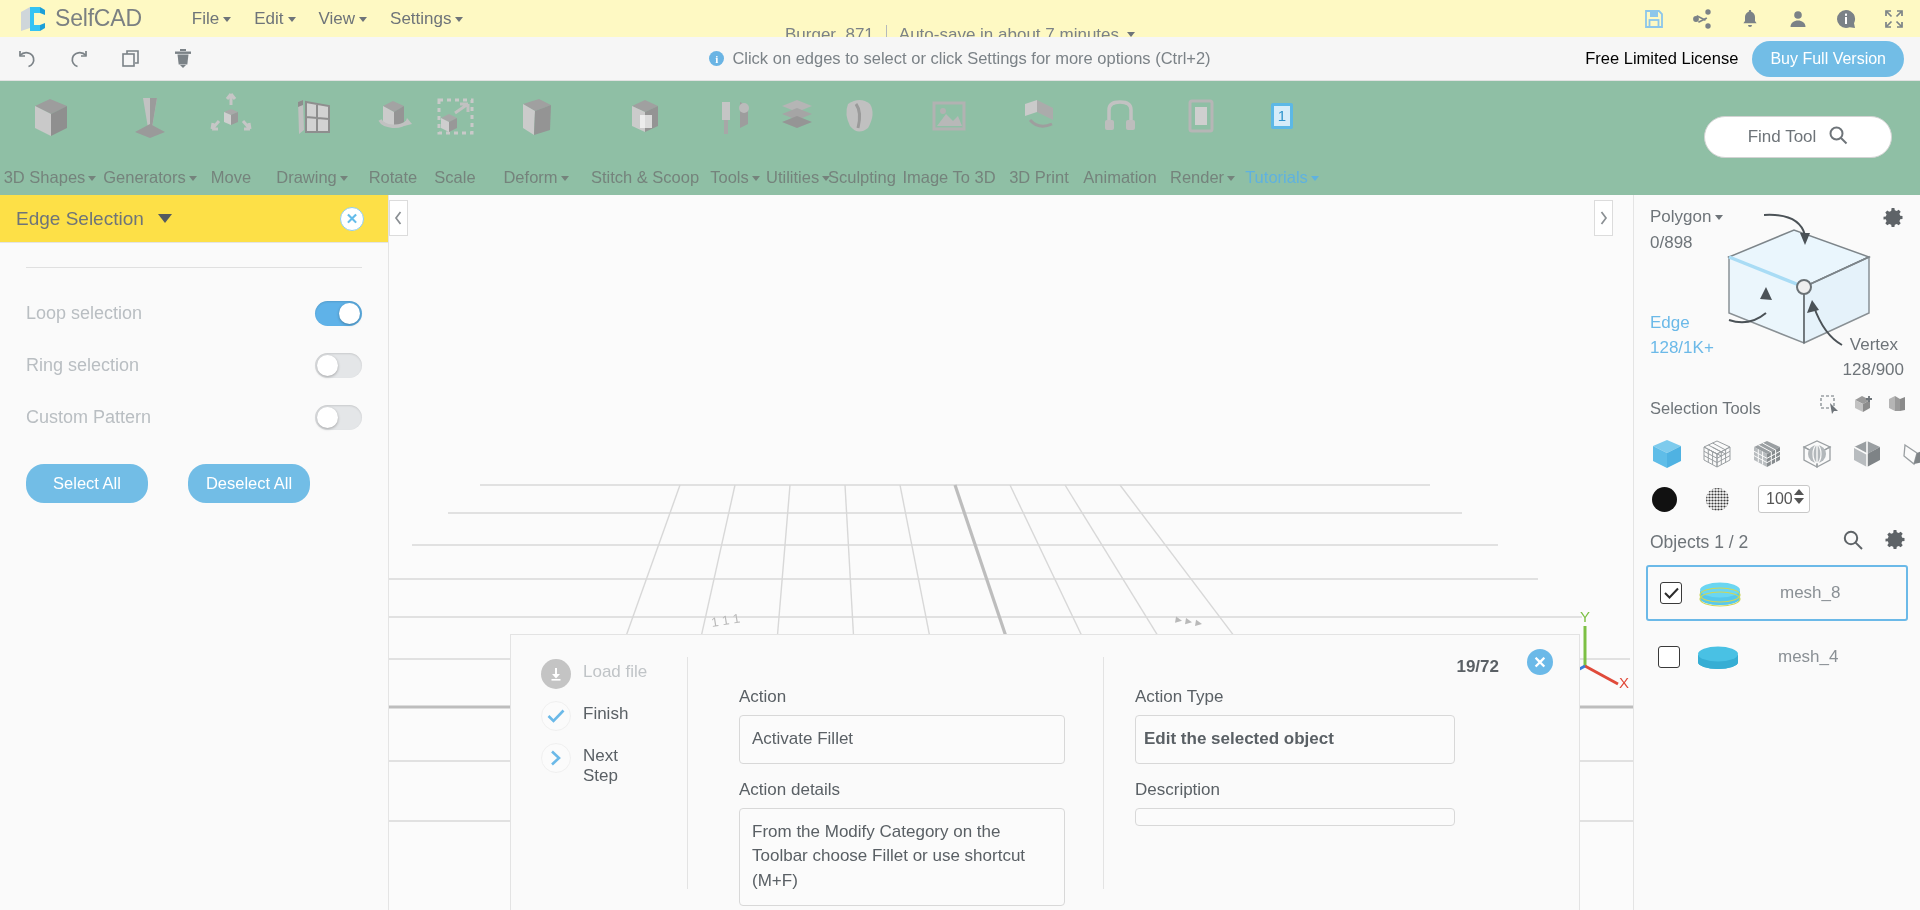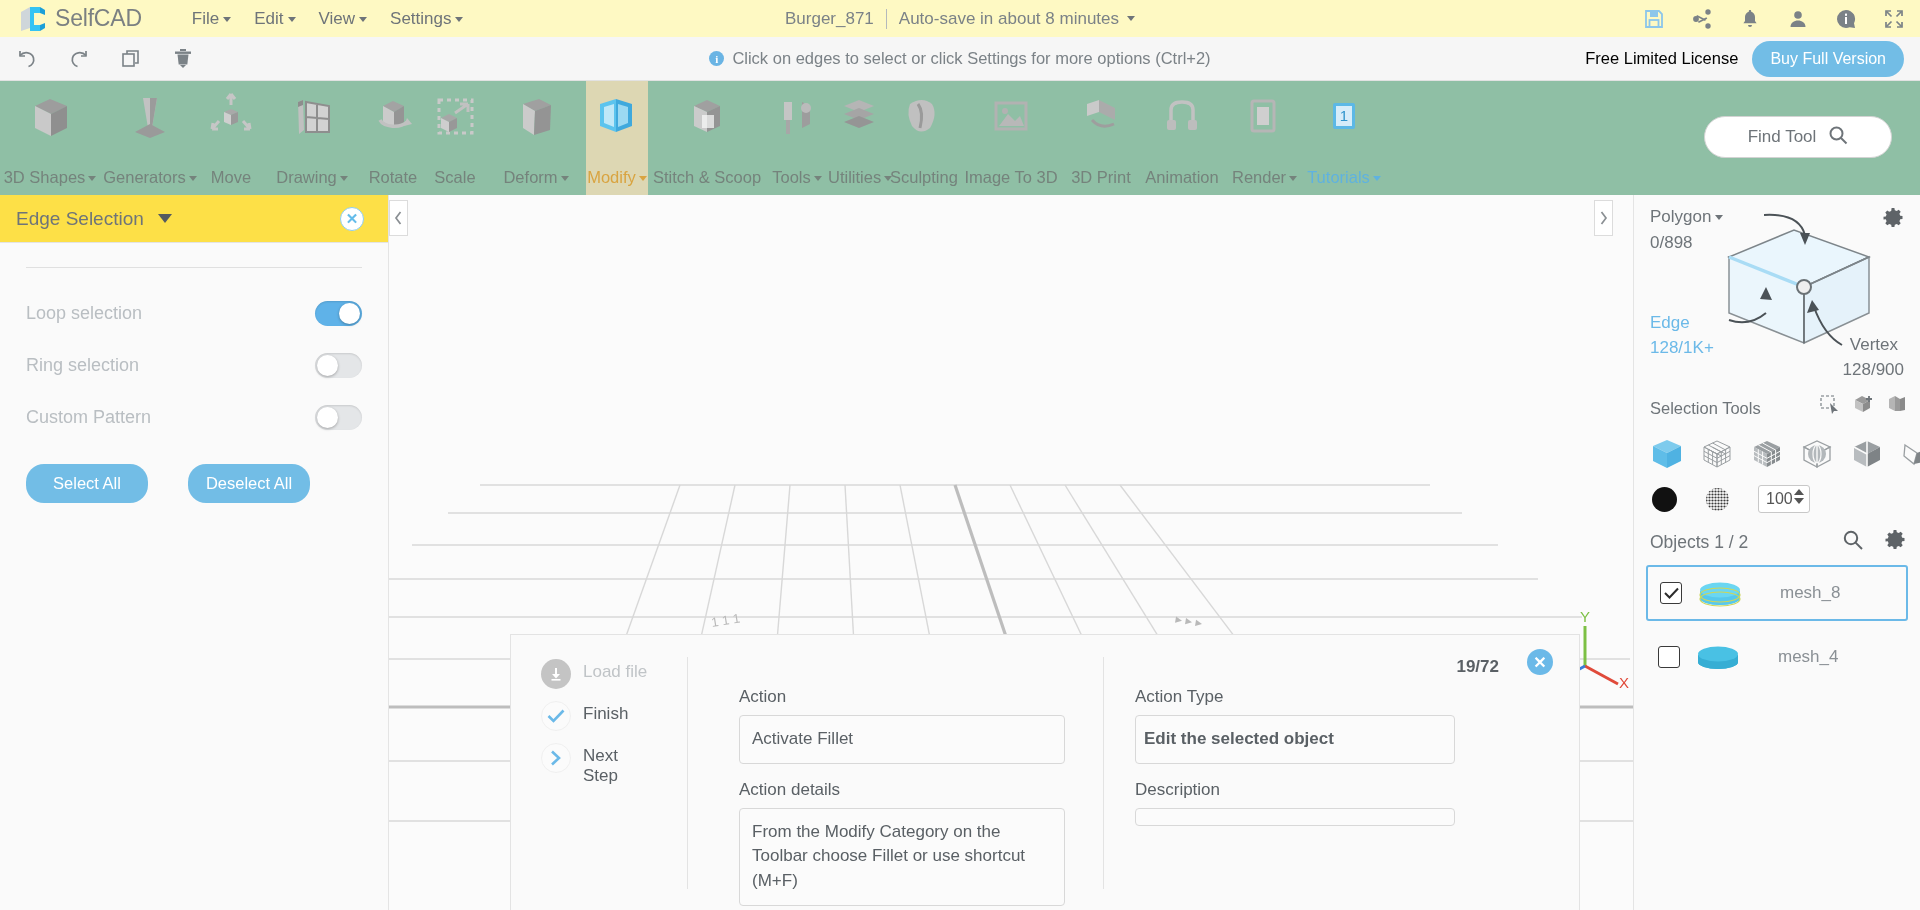--- a/index.html
+++ b/index.html
@@ -28,21 +28,21 @@
   .menu-items { display: flex; align-items: center; margin-left: 50px; gap: 23px; }
   .menu-item {
     font-size: 17px; color: #6e7479; cursor: pointer; white-space: nowrap;
   }
   .caret-down {
     display: inline-block; width: 0; height: 0; margin-left: 4px;
     border-left: 4.5px solid transparent; border-right: 4.5px solid transparent;
     border-top: 5px solid #6e7479; vertical-align: middle;
   }
   .doc-center {
-    position: absolute; left: 0; right: 0; top: 0; height: 37px;
+    position: absolute; left: 0; right: 0; top: 16px; height: 37px;
     display: flex; align-items: center; justify-content: center;
     gap: 0px; pointer-events: none;
   }
   .doc-center > * { pointer-events: auto; }
   .doc-title { font-size: 17px; color: #7b8287; }
   .doc-sep {
     width: 1px; height: 20px; background: #b4b9bc; margin: 0 12px;
   }
   .autosave { font-size: 17px; color: #7b8287; cursor: pointer; }
   .topbar-right {
@@ -354,21 +354,21 @@
     <div class="menu-items">
       <span class="menu-item"><span>File</span><i class="caret-down"></i></span>
       <span class="menu-item"><span>Edit</span><i class="caret-down"></i></span>
       <span class="menu-item"><span>View</span><i class="caret-down"></i></span>
       <span class="menu-item"><span>Settings</span><i class="caret-down"></i></span>
     </div>
 
     <div class="doc-center">
       <span class="doc-title">Burger_871</span>
       <span class="doc-sep"></span>
-      <span class="autosave">Auto-save in about 8 minutes</span>
+      <span class="autosave">Auto-save in about 7 minutes</span>
       <i class="caret-down" style="margin-left:8px"></i>
     </div>
 
     <div class="topbar-right">
       <span class="tb-icon">
         <svg width="24" height="24" viewBox="0 0 24 24" fill="none" stroke="#8cc6ea" stroke-width="1.8">
           <path d="M4 4h13l3 3v13H4z"></path>
             <rect x="8" y="4" width="8" height="6" fill="#8cc6ea" stroke="none"></rect>
           <rect x="7.5" y="13" width="9" height="7" fill="none"></rect>
         </svg>
@@ -531,31 +531,20 @@
       <span class="tool-cat-icon">
         <svg width="54" height="54" viewBox="0 0 54 54">
           <polygon points="14,14 30,9 42,15 26,21" fill="#a0a0a0"></polygon>
           <polygon points="14,14 26,21 25,45 14,38" fill="#cbcbcb"></polygon>
           <polygon points="26,21 42,15 41,40 25,45" fill="#949494"></polygon>
         </svg>
       </span>
       <span class="tool-cat-label"><span>Deform</span><i class="lbl-caret"></i></span>
     </div>
 
-    <div class="tool-cat narrow active">
-      <span class="tool-cat-icon">
-        <svg width="54" height="54" viewBox="0 0 54 54">
-          <polygon points="10,14 26,9 26,42 10,36" fill="#5cc4ee"></polygon>
-          <polygon points="26,9 42,14 42,36 26,42" fill="#3fa9dd"></polygon>
-          <polygon points="14,17 24,14 24,37 14,33" fill="#bfe8f8"></polygon>
-          <polygon points="28,14 38,17 38,33 28,37" fill="#9bd9f2"></polygon>
-        </svg>
-      </span>
-      <span class="tool-cat-label"><span>Modify</span><i class="lbl-caret"></i></span>
-    </div>
 
     <div class="tool-cat wide">
       <span class="tool-cat-icon">
         <svg width="54" height="54" viewBox="0 0 54 54">
           <polygon points="14,16 27,10 40,16 27,22" fill="#a0a0a0"></polygon>
           <polygon points="14,16 27,22 27,42 14,36" fill="#cbcbcb"></polygon>
           <polygon points="27,22 40,16 40,36 27,42" fill="#949494"></polygon>
           <polygon points="22,25 34,25 34,38 22,38" fill="#fafafa" opacity=".7"></polygon>
         </svg>
       </span>

